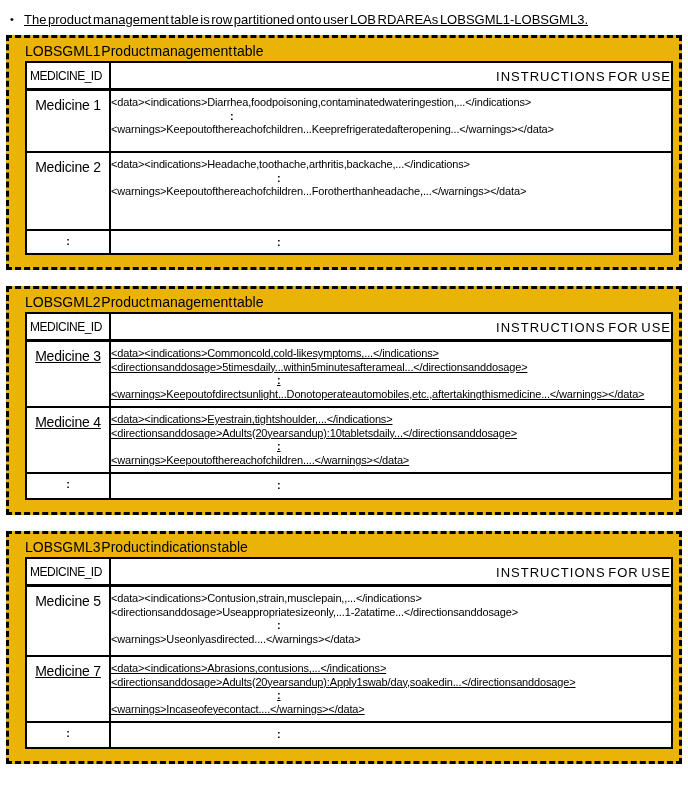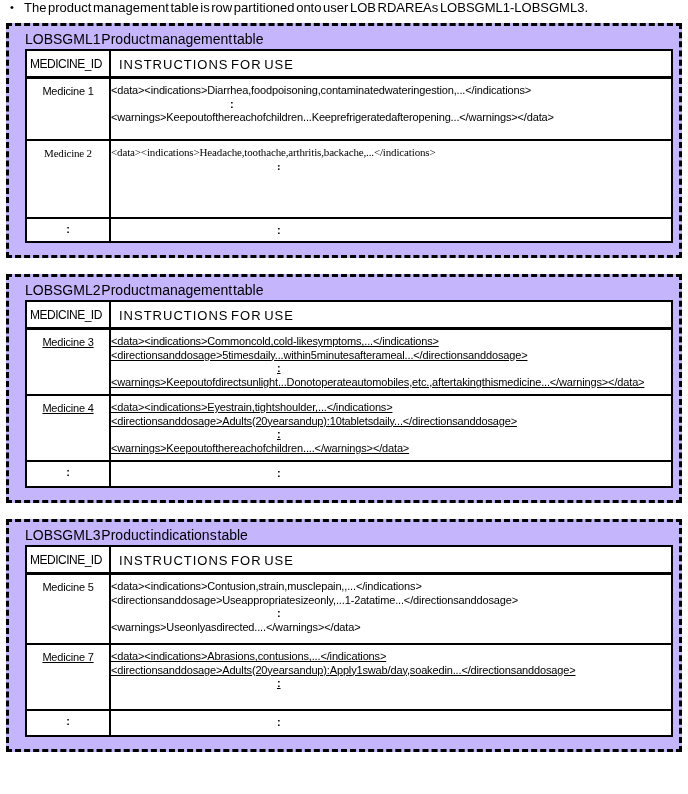--- a/index.html
+++ b/index.html
@@ -10,37 +10,38 @@
     font-family: "Liberation Sans", "DejaVu Sans", sans-serif;
   }
   .page {
     width: 688px;
     height: 794px;
     background: #ffffff;
     overflow: hidden;
     box-sizing: border-box;
   }
   .note {
-    padding: 0 0 0 10px;
+    padding: 12px 0 0 10px;
     font-size: 13px;
     word-spacing: -2px;
     white-space: nowrap;
+    text-decoration: underline;
   }
   .note .bullet {
     display: inline-block;
     width: 14px;
     font-size: 11px;
     vertical-align: top;
     padding-top: 1px;
   }
   .box {
     border: 3px dashed #000000;
     margin: 8px 6px 0 6px;
     padding: 5px 8px 12px 8px;
-    background: #c4b5fd;
+    background: #eab308;
   }
   .box + .box { margin-top: 16px; }
   .box-title {
     font-size: 14px;
     word-spacing: -3px;
     line-height: 16px;
     margin: 0 0 2px 8px;
     white-space: nowrap;
   }
   .ptable {
@@ -55,40 +56,40 @@
     box-sizing: border-box;
   }
   .trow:not(:first-child) { border-top: 2px solid #000000; }
   .thead { border-bottom: 1px solid #000000; }
   .cid {
     width: 84px;
     flex: none;
     border-right: 2px solid #000000;
     box-sizing: border-box;
     text-align: center;
-    font-size: 11px;
+    font-size: 14px;
     letter-spacing: -0.2px;
     padding-top: 6px;
     white-space: nowrap;
   }
   .cuse {
     flex: 1;
     min-width: 0;
     box-sizing: border-box;
     padding: 5px 0 0 0;
     overflow: visible;
   }
   .thead .cid {
     text-align: left;
     font-size: 12px;
     letter-spacing: -0.5px;
     padding: 6px 0 0 3px;
   }
   .thead .cuse {
-    text-align: left;
+    text-align: right;
     font-size: 13px;
     letter-spacing: 1px;
     word-spacing: -2px;
     padding: 6px 0 0 0;
     margin-left: 8px;
   }
   .ln {
     font-size: 11px;
     line-height: 13.6px;
     letter-spacing: -0.15px;
@@ -97,21 +98,21 @@
   .dots-line { font-weight: bold; }
   .indent-a { padding-left: 119px; }
   .indent-b { padding-left: 166px; }
   .dots-cell {
     padding-top: 4px;
     font-size: 11px;
     font-weight: bold;
   }
   .h26  { min-height: 26px; }
   .h62  { min-height: 62px; }
-  .h78  { min-height: 78px; font-family: Liberation Serif, serif; }
+  .h78  { min-height: 78px; }
   .h24  { min-height: 24px; }
   .h66  { min-height: 66px; text-decoration: underline; }
   .h70  { min-height: 70px; }
 </style>
 </head>
 <body>
 
 <div class="page">
 
   <div class="note">
@@ -131,20 +132,21 @@
           <div class="ln">&lt;data&gt;&lt;indications&gt;Diarrhea,foodpoisoning,contaminatedwateringestion,...&lt;/indications&gt;</div>
           <div class="ln dots-line indent-a">:</div>
           <div class="ln">&lt;warnings&gt;Keepoutofthereachofchildren...Keeprefrigeratedafteropening...&lt;/warnings&gt;&lt;/data&gt;</div>
         </div>
       </div>
       <div class="trow h78">
         <div class="cid">Medicine 2</div>
         <div class="cuse">
           <div class="ln">&lt;data&gt;&lt;indications&gt;Headache,toothache,arthritis,backache,...&lt;/indications&gt;</div>
           <div class="ln dots-line indent-b">:</div>
+          <div class="ln">&lt;warnings&gt;Keepoutofthereachofchildren...Forotherthanheadache,...&lt;/warnings&gt;&lt;/data&gt;</div>
         </div>
       </div>
       <div class="trow h24">
         <div class="cid dots-cell">:</div>
         <div class="cuse">
           <div class="ln dots-line indent-b">:</div>
         </div>
       </div>
     </div>
   </div>
@@ -198,20 +200,21 @@
           <div class="ln dots-line indent-b">:</div>
           <div class="ln">&lt;warnings&gt;Useonlyasdirected....&lt;/warnings&gt;&lt;/data&gt;</div>
         </div>
       </div>
       <div class="trow h66">
         <div class="cid">Medicine 7</div>
         <div class="cuse">
           <div class="ln">&lt;data&gt;&lt;indications&gt;Abrasions,contusions,...&lt;/indications&gt;</div>
           <div class="ln">&lt;directionsanddosage&gt;Adults(20yearsandup):Apply1swab/day,soakedin...&lt;/directionsanddosage&gt;</div>
           <div class="ln dots-line indent-b">:</div>
+          <div class="ln">&lt;warnings&gt;Incaseofeyecontact....&lt;/warnings&gt;&lt;/data&gt;</div>
         </div>
       </div>
       <div class="trow h26">
         <div class="cid dots-cell">:</div>
         <div class="cuse">
           <div class="ln dots-line indent-b">:</div>
         </div>
       </div>
     </div>
   </div>

